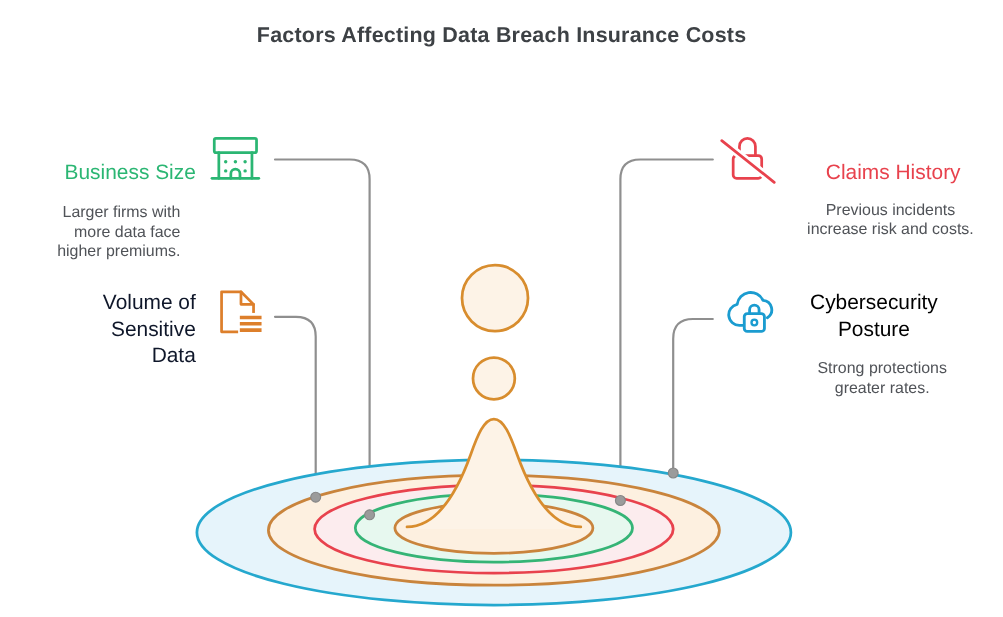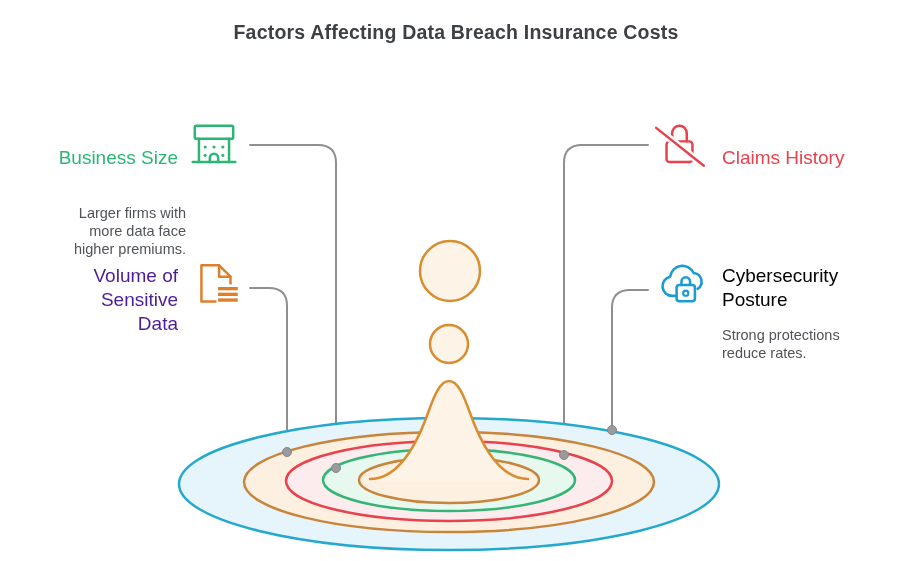--- a/index.html
+++ b/index.html
@@ -8,24 +8,24 @@
   .canvas { position:relative; width:776px; height:561px; background:#fff; }
 
   .page-title {
     position:absolute; top:21px; left:0; width:912px; text-align:center;
     font-size:19.5px; font-weight:700; color:#3d4145; letter-spacing:.2px;
   }
 
   .factor-title { position:absolute; font-size:19px; font-weight:500; line-height:24px; }
   .factor-desc  { position:absolute; font-size:14.5px; color:#505358; line-height:18px; }
   .align-r { text-align:right;padding-left:36px; }
-  .align-l { text-align:left; }
+  .align-l { text-align:center; }
 
   .c-green { color:#2bb673; }
-  .c-orange{ color:#4c1d95; }
+  .c-orange{ color:#0f172a; }
   .c-red   { color:#e8424d; }
   .c-blue  { color:#000000; }
 
   .icon { position:absolute; }
 
   svg { display:block; }
   .illu { position:absolute; left:0; top:0; }
 </style>
 </head>
 <body>
@@ -65,21 +65,21 @@
 
     <g fill="#9b9b9b" stroke="#868686" stroke-width="1">
       <circle cx="336" cy="468" r="4.5"></circle>
       <circle cx="287" cy="452" r="4.5"></circle>
       <circle cx="564" cy="455" r="4.5"></circle>
       <circle cx="612" cy="430" r="4.5"></circle>
     </g>
   </svg>
 
   <div class="factor-title align-r c-green" style="left:0; top:146px; width:178px;">Business Size</div>
-  <div class="factor-desc align-r" style="left:26px; top:184px; width:160px;margin-top:20px;">Larger firms with more data face higher premiums.</div>
+  <div class="factor-desc align-r" style="left:4px; top:184px; width:160px;">Larger firms with more data face higher premiums.</div>
   <div class="icon" style="left:187px; top:120px;">
     <svg width="54" height="52" viewBox="0 0 52 50" fill="none" stroke="#2bb673" stroke-width="2.4" stroke-linejoin="round" stroke-linecap="round">
       <rect x="7.5" y="5.5" width="37" height="12.5" rx="1.5"></rect>
       <path d="M11.5 18 V40.5 M40.5 18 V40.5"></path>
       <path d="M5.5 40.5 H46.5"></path>
       <path d="M22 40.5 V36.5 A4 4 0 0 1 30 36.5 V40.5"></path>
       <g fill="#2bb673" stroke="none">
         <circle cx="17.5" cy="26" r="1.5"></circle>
           <circle cx="26" cy="26" r="1.5"></circle>
           <circle cx="34.5" cy="26" r="1.5"></circle>
@@ -97,31 +97,32 @@
       <rect x="25.5" y="25.5" width="22" height="19" fill="#ffffff" stroke="none"></rect>
       <g stroke-width="3.2" stroke-linecap="butt">
         <path d="M27 29.5 H46"></path>
           <path d="M27 35 H46"></path>
           <path d="M27 40.5 H46"></path>
       </g>
     </svg>
   </div>
 
   <div class="factor-title align-l c-red" style="left:722px; top:146px; width:180px;">Claims History</div>
+  <div class="factor-desc align-l" style="left:722px; top:182px; width:175px;">Previous incidents increase risk and costs.</div>
   <div class="icon" style="left:652px; top:118px;">
     <svg width="56" height="54" viewBox="0 0 54 52" fill="none" stroke="#e8424d" stroke-width="2.4" stroke-linejoin="round" stroke-linecap="round">
       <rect x="14" y="22.5" width="25" height="20" rx="3"></rect>
       <path d="M19.5 22.5 V14.5 A7 7 0 0 1 33.5 14.5 V22.5"></path>
       <path d="M4 9.5 L50 46" stroke="#ffffff" stroke-width="7"></path>
       <path d="M4 9.5 L50 46"></path>
     </svg>
   </div>
 
   <div class="factor-title align-l c-blue" style="left:722px; top:264px; width:145px;">Cybersecurity Posture</div>
-  <div class="factor-desc align-l" style="left:722px; top:326px; width:160px;">Strong protections reduce rates.</div>
+  <div class="factor-desc align-l" style="left:722px; top:326px; width:160px;">Strong protections greater rates.</div>
   <div class="icon" style="left:654px; top:256px;">
     <svg width="56" height="56" viewBox="0 0 52 52" fill="none" stroke="#1b9cd0" stroke-width="2.4" stroke-linejoin="round" stroke-linecap="round">
       <path d="M19.5 37 H17 A9 9 0 0 1 15 19.2 A11.5 11.5 0 0 1 36.8 15.8 A8 8 0 0 1 40.5 30.5"></path>
       <rect x="21" y="27" width="17" height="15" rx="2.5" fill="#ffffff"></rect>
       <path d="M25.5 27 V23.8 A4 4 0 0 1 33.5 23.8 V27"></path>
       <circle cx="29.5" cy="34.5" r="2.4" stroke-width="2"></circle>
     </svg>
   </div>
 
 </div>

